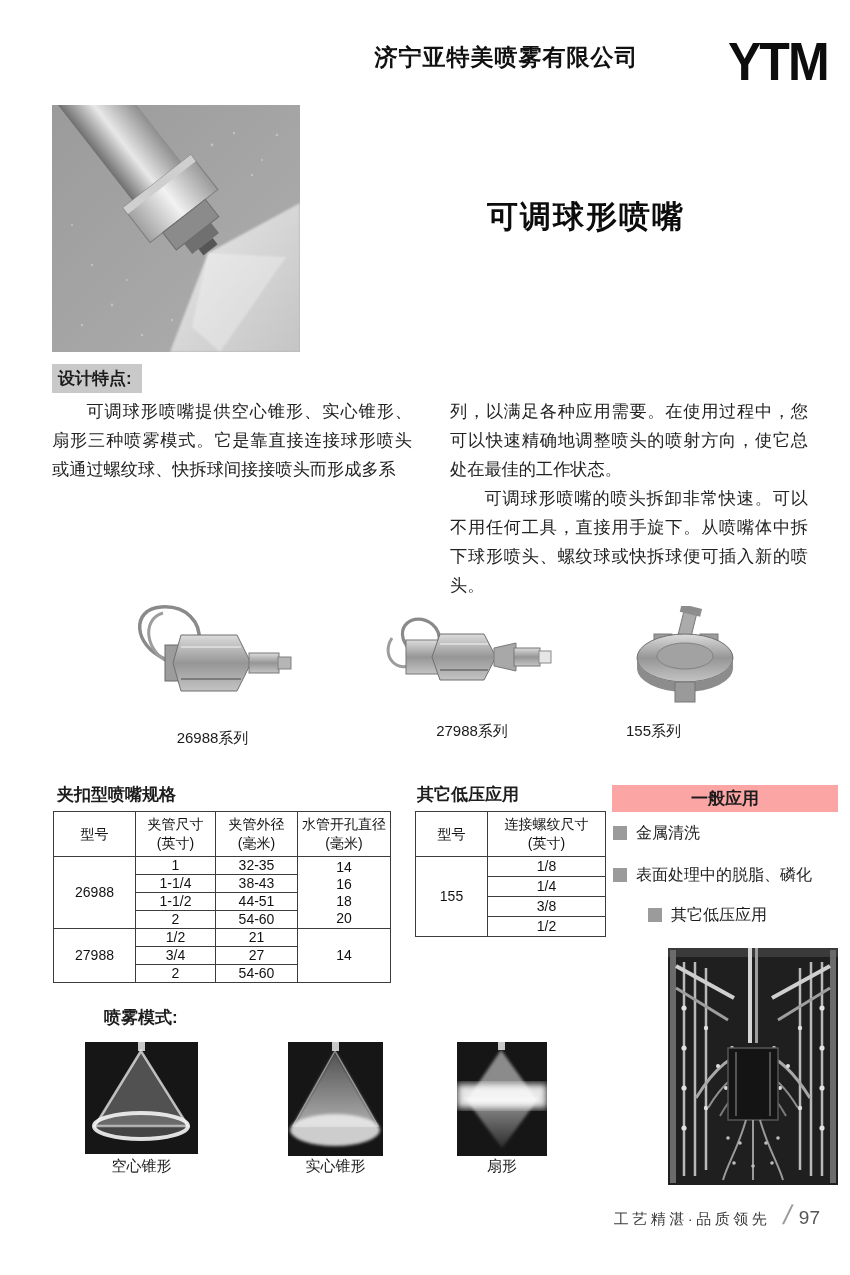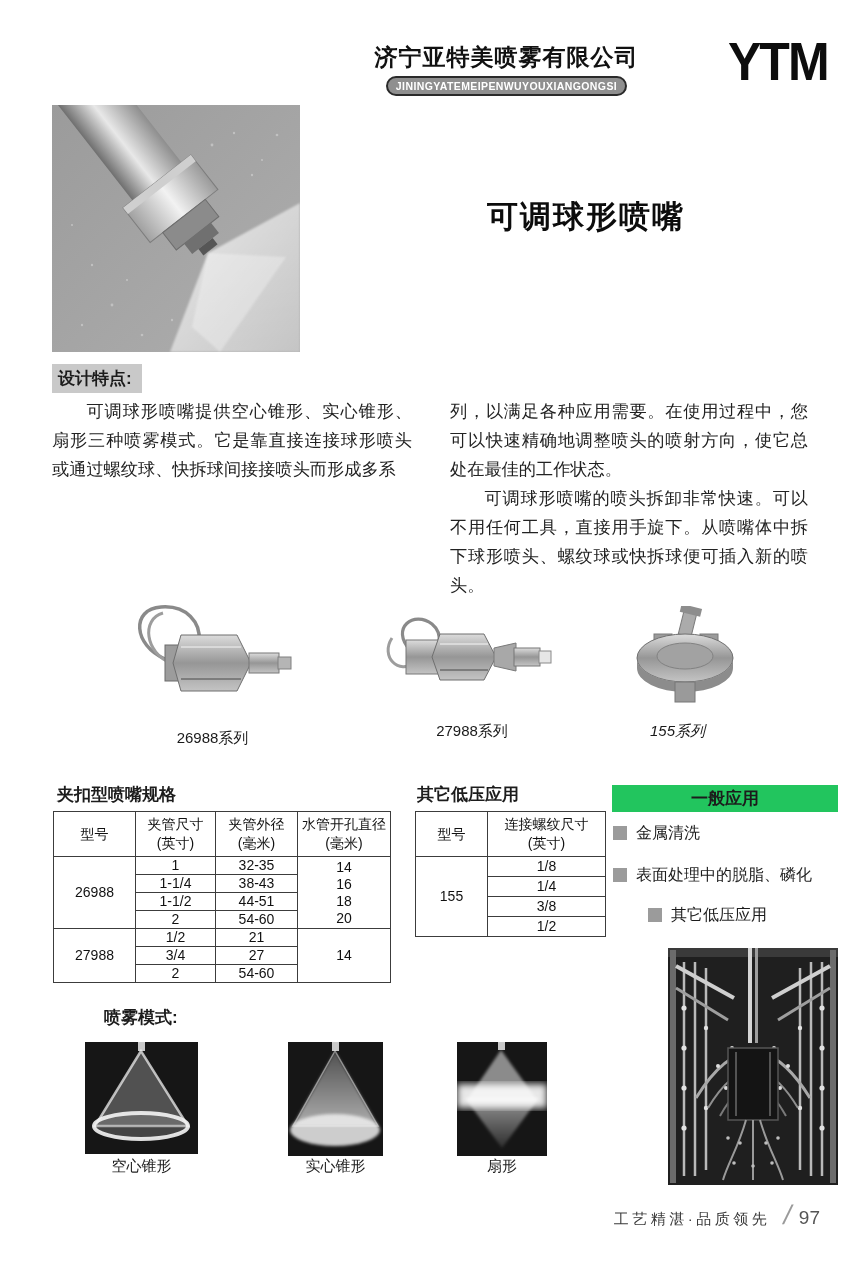--- a/index.html
+++ b/index.html
@@ -37,21 +37,21 @@
   
   .table-title { font-size:17px; font-weight:bold; }
   table.spec { border-collapse:collapse; table-layout:fixed; }
   table.spec td, table.spec th { border:1px solid #3c3c3c; text-align:center; vertical-align:middle;
     font-size:14px; font-weight:normal; padding:0; color:#111; }
   table.spec th { height:44px; line-height:19px; }
   table.spec td { height:17px; line-height:17px; }
   .stack-cell div { height:17px; line-height:17px; }
 
   
-  .app-header { top:785px; left:612px; width:226px; height:27px; background:#22c55e;
+  .app-header { top:785px; left:612px; width:226px; height:27px; background:#fca5a5;
     font-size:17px; font-weight:bold; text-align:center; line-height:27px; }
   .app-item { left:613px; font-size:16px; line-height:18px; }
   .bullet { display:inline-block; width:14px; height:14px; background:#9b9b9b;
     margin-right:9px; vertical-align:-2px; }
 
   
   .spray-title { top:1006px; left:56px; font-size:17px; font-weight:bold;margin-left:48px; }
   .spray-img { background:#161616; }
   .spray-label { font-size:15px; text-align:center; }
 
@@ -63,21 +63,20 @@
     transform:skewX(-12deg); line-height:20px; }
   .footer-page { font-size:19px; color:#555; }
 </style>
 </head>
 <body>
 
 <div class="page">
 
   <div class="abs company-block">
     <div class="company-cn">济宁亚特美喷雾有限公司</div>
-    <div class="company-en">JININGYATEMEIPENWUYOUXIANGONGSI</div>
   </div>
   <div class="abs logo">YTM</div>
 
   <div class="abs" style="top:105px;left:52px;">
     <svg width="248" height="247" viewBox="0 0 248 247">
       <defs>
         <linearGradient id="bgG" x1="0" y1="0" x2="1" y2="1">
           <stop offset="0" stop-color="#9b9b9b"></stop>
             <stop offset="1" stop-color="#aeaeae"></stop>
         </linearGradient>
@@ -181,21 +180,21 @@
         <rect x="49" y="0" width="21" height="8" fill="#8d8d8d"></rect>
       </g>
       <rect x="26" y="28" width="18" height="9" fill="#9b9b9b" stroke="#7a7a7a"></rect>
       <rect x="72" y="28" width="18" height="9" fill="#9b9b9b" stroke="#7a7a7a"></rect>
       <ellipse cx="57" cy="52" rx="48" ry="24" fill="url(#mG)" stroke="#6f6f6f"></ellipse>
       <path d="M9,52 A48,24 0 0 0 105,52 L105,62 A48,24 0 0 1 9,62 Z" fill="#8c8c8c"></path>
       <ellipse cx="57" cy="50" rx="28" ry="13" fill="#a2a2a2" stroke="#828282"></ellipse>
       <rect x="47" y="76" width="20" height="20" fill="#9a9a9a" stroke="#777"></rect>
     </svg>
   </div>
-  <div class="abs product-label" style="top:722px;left:620px;width:115px;font-style:italic;">155系列</div>
+  <div class="abs product-label" style="top:722px;left:596px;width:115px;">155系列</div>
 
   <div class="abs table-title" style="top:783px;left:57px;">夹扣型喷嘴规格</div>
   <table class="spec abs" style="top:811px;left:53px;">
     <colgroup>
         <col style="width:82px">
         <col style="width:80px">
         <col style="width:82px">
         <col style="width:93px">
       </colgroup>
     <tbody>

